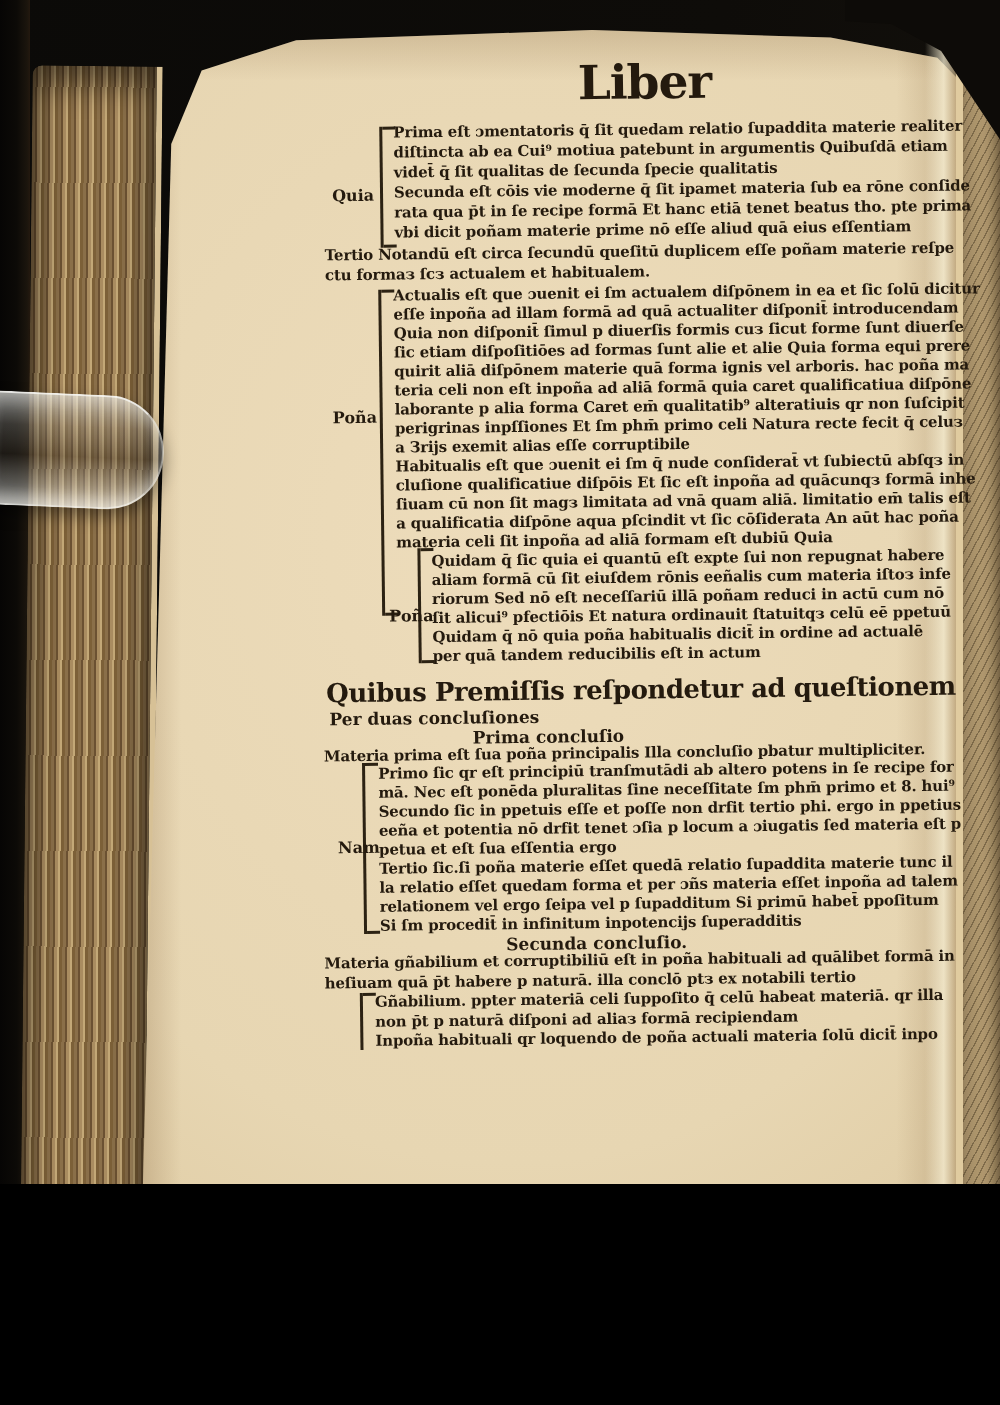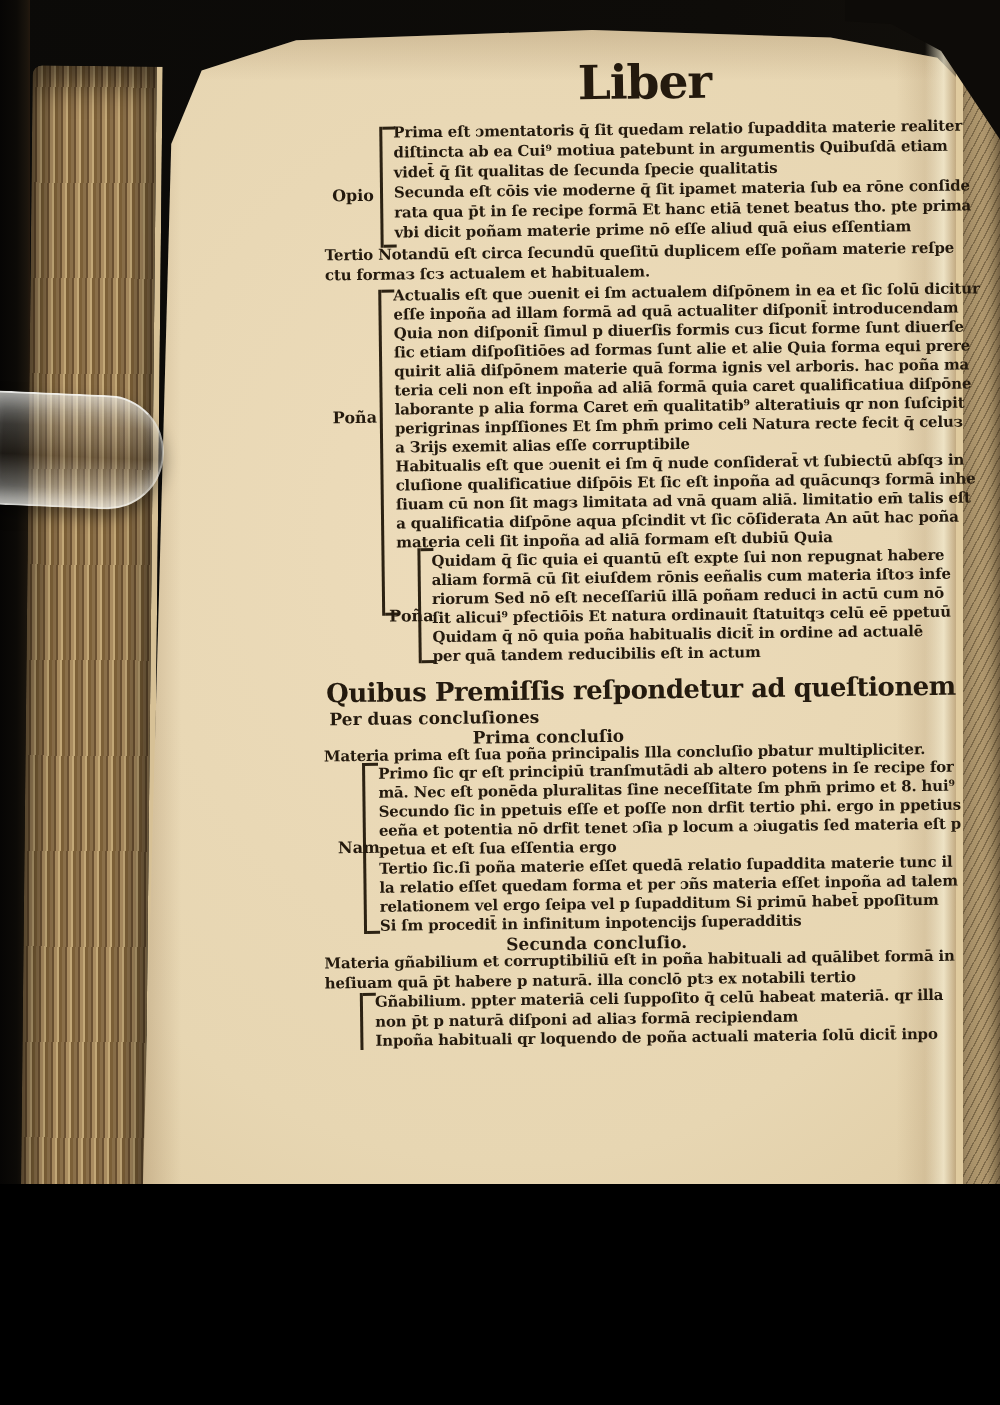--- a/index.html
+++ b/index.html
@@ -119,21 +119,21 @@
   <div class="tr-dark"></div>
   <div class="stack-bottom"></div>
   <div class="cover"></div>
   <div class="cord"></div>
 
   <div class="textlayer">
 
     <div class="running-title bl">Liber</div>
 
     <div class="bracket br-a"></div>
-    <div class="olabel lbl-opio bl">Opio</div>
+    <div class="olabel lbl-opio bl">Quia</div>
     <div class="tblock blk-a bl">
         <div class="line">Prima eſt ɔmentatoris q̄ ſit quedam relatio ſupaddita materie realiter</div>
         <div class="line">diſtincta ab ea Cui⁹ motiua patebunt in argumentis Quibuſdā etiam</div>
         <div class="line">videt̄ q̄ ſit qualitas de ſecunda ſpecie qualitatis</div>
         <div class="line">Secunda eſt cōis vie moderne q̄ ſit ipamet materia ſub ea rōne conſide</div>
         <div class="line">rata qua p̄t in ſe recipe formā Et hanc etiā tenet beatus tho. pte prima</div>
         <div class="line">vbi dicit poñam materie prime nō eſſe aliud quā eius eſſentiam</div>
       </div>
 
     <div class="tblock blk-b bl">

